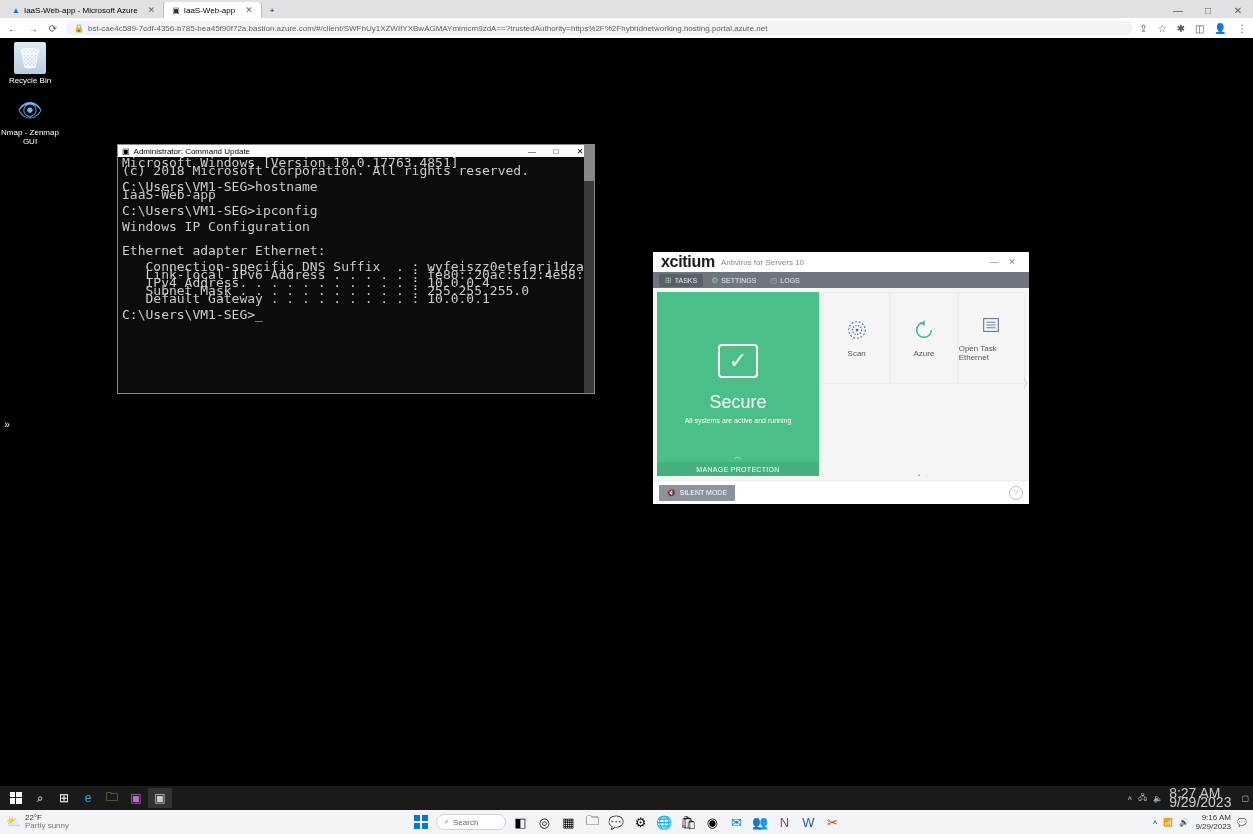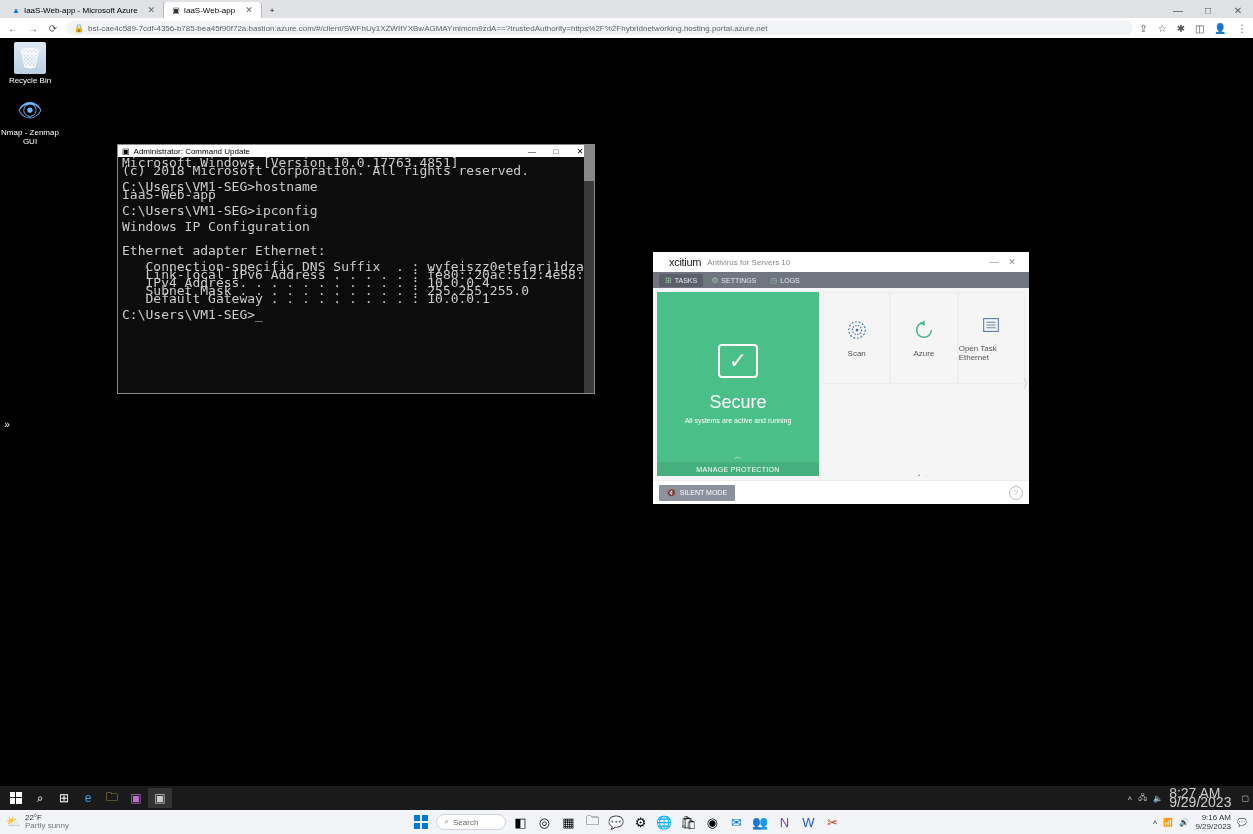--- a/index.html
+++ b/index.html
@@ -154,21 +154,21 @@
   flex-direction: column;
 }
 .av-titlebar {
   height: 20px;
   display: flex;
   align-items: center;
   padding: 0 8px;
   font-size: 8px;
   color: #555;
 }
-.av-logo { font-weight: normal; color: #1a1a1a; font-size: 11px; letter-spacing: -0.3px; margin-left: 8px; }
+.av-logo { font-weight: bold; color: #1a1a1a; font-size: 16px; letter-spacing: -0.3px; }
 .av-titlebar .spacer { flex: 1; }
 .av-titlebar .wbtn { width: 18px; text-align: center; font-size: 9px; color: #888; }
 
 .av-tabs {
   height: 16px;
   background: #6f7680;
   display: flex;
   align-items: center;
   padding: 0 6px;
   gap: 2px;

